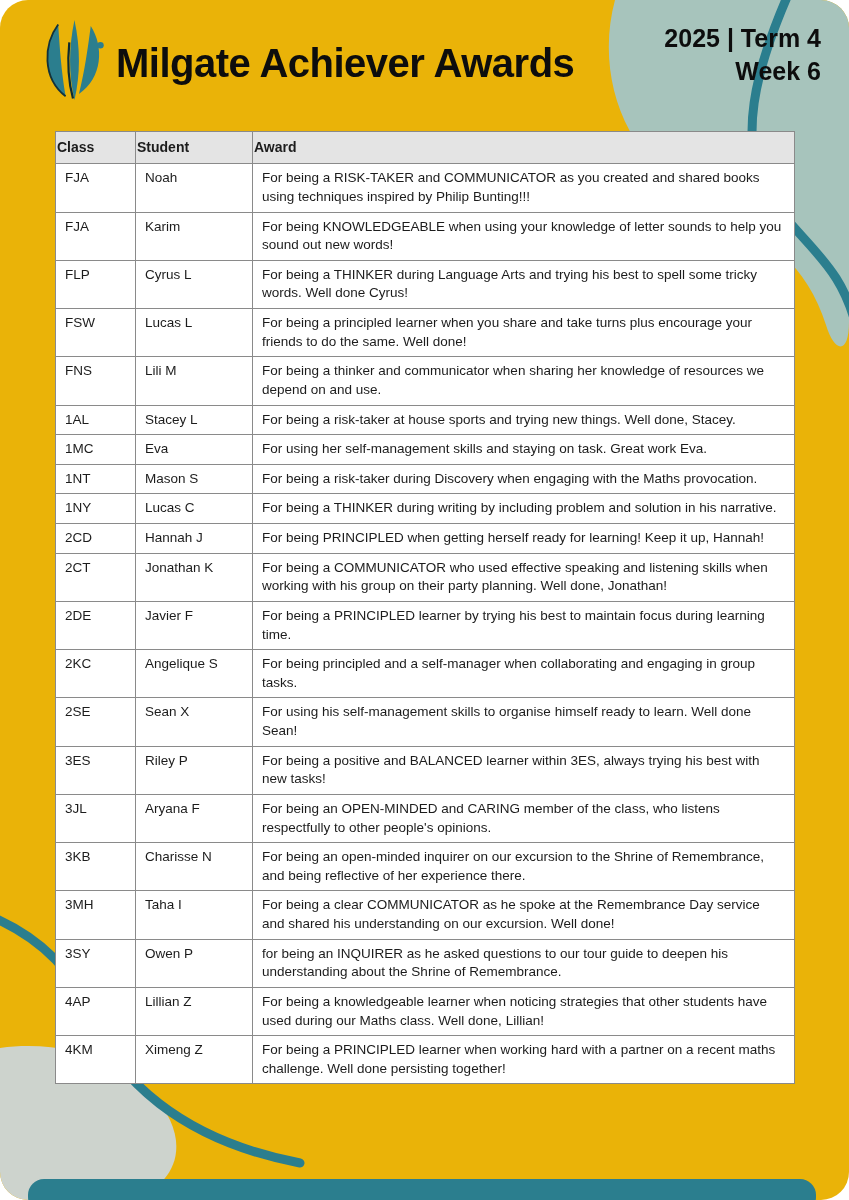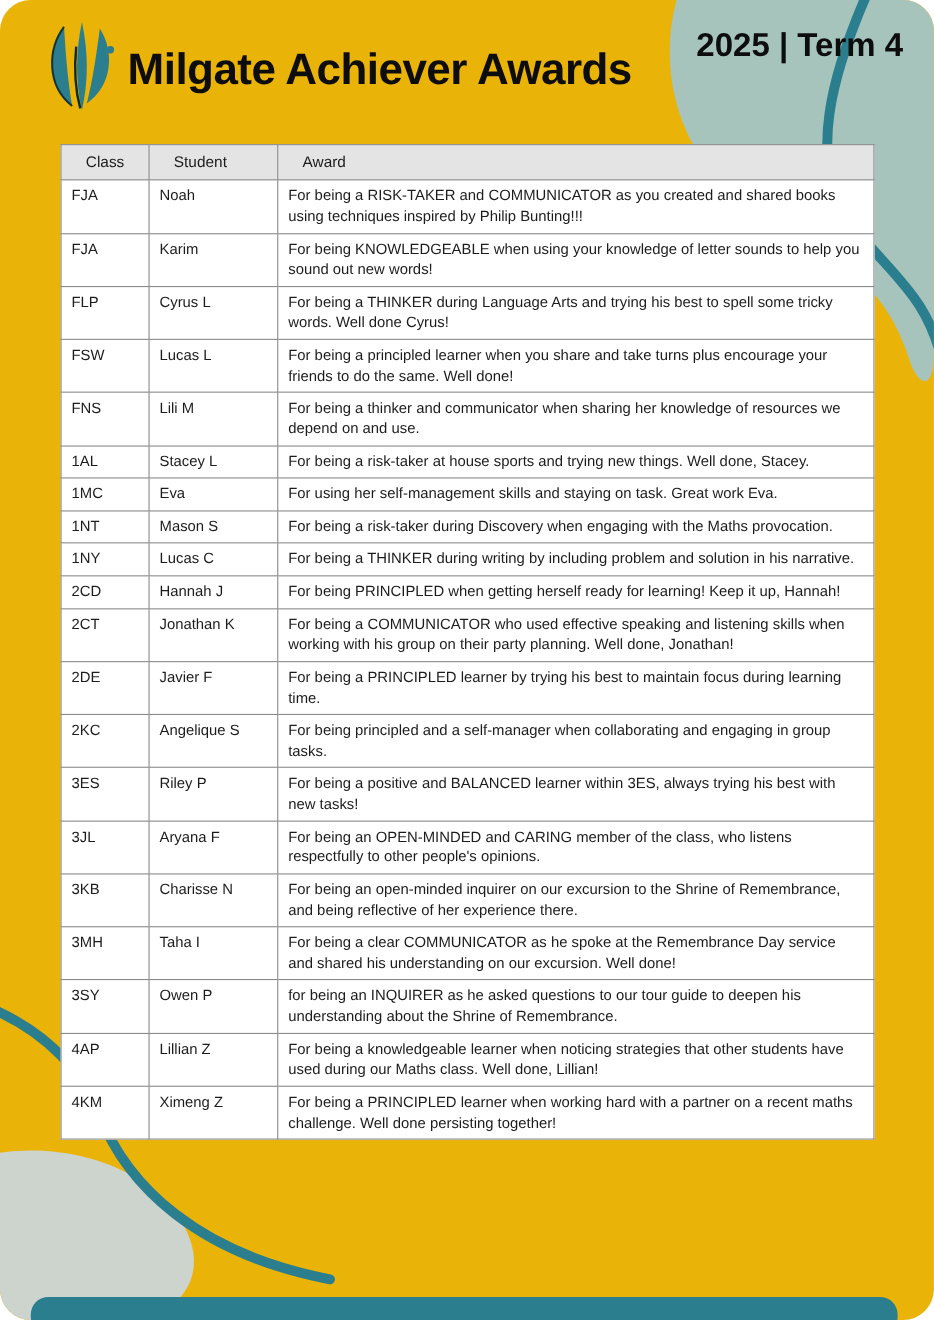--- a/index.html
+++ b/index.html
@@ -29,38 +29,38 @@
   .logo{
     position:absolute;top:12px;left:36px;width:74px;height:102px;z-index:2;
   }
   .page-title{
     position:absolute;top:14px;left:116px;width:500px;z-index:2;
     font-size:40px;font-weight:700;line-height:1.14;color:#0d0d0d;
     letter-spacing:-0.5px;
   }
   .badge{
     position:absolute;top:22px;right:28px;z-index:2;
-    text-align:right;font-size:30px;font-weight:700;line-height:1.32;color:#0d0d0d;
+    text-align:right;font-size:25px;font-weight:700;line-height:1.32;color:#0d0d0d;
   }
   .table-wrap{
     position:absolute;top:131px;left:55px;width:740px;z-index:1;
   }
   table.awards{
     width:100%;border-collapse:collapse;background:#fff;
     font-size:13.5px;color:#1c1c1c;
   }
   table.awards th, table.awards td{
     border:1px solid var(--border);
     text-align:left;vertical-align:top;
     padding:5px 9px;line-height:1.38;
     background:#fff;
   }
   table.awards th{
     background:var(--header-row-bg);
-    font-weight:400;font-size:14px;padding:6px 22px;
+    font-weight:700;font-size:14px;padding:6px 1px;
   }
   col.c-class{width:80px;}
   col.c-student{width:117px;}
 </style>
 </head>
 <body>
 
 <div class="page">
 
   <svg class="decor" width="849" height="1200" viewBox="0 0 849 1200" aria-hidden="true">
@@ -77,20 +77,21 @@
     <path d="M52,2 C44,40 44,75 52,110 C60,75 60,40 52,2 Z" fill="#2b7e8e"></path>
     <path d="M74,10 C92,38 90,80 58,102 C66,70 70,40 74,10 Z" fill="#2b7e8e"></path>
     <circle cx="87" cy="36" r="4.5" fill="#2b7e8e"></circle>
     <path d="M45,32 C42,62 44,86 50,108" stroke="#0d2b31" stroke-width="3" fill="none"></path>
   </svg>
 
   <h1 class="page-title">Milgate Achiever Awards</h1>
 
   <div class="badge">
     <div>2025 | Term 4</div>
+    <div>Week 6</div>
   </div>
 
   <div class="table-wrap">
     <table class="awards">
       <colgroup>
         <col class="c-class">
           <col class="c-student">
           <col class="c-award">
       </colgroup>
       <thead>
@@ -160,20 +161,25 @@
             <td>2DE</td>
             <td>Javier F</td>
             <td>For being a PRINCIPLED learner by trying his best to maintain focus during learning time.</td>
           </tr>
           <tr>
             <td>2KC</td>
             <td>Angelique S</td>
             <td>For being principled and a self-manager when collaborating and engaging in group tasks.</td>
           </tr>
           <tr>
+            <td>2SE</td>
+            <td>Sean X</td>
+            <td>For using his self-management skills to organise himself ready to learn. Well done Sean!</td>
+          </tr>
+          <tr>
             <td>3ES</td>
             <td>Riley P</td>
             <td>For being a positive and BALANCED learner within 3ES, always trying his best with new tasks!</td>
           </tr>
           <tr>
             <td>3JL</td>
             <td>Aryana F</td>
             <td>For being an OPEN-MINDED and CARING member of the class, who listens respectfully to other people's opinions.</td>
           </tr>
           <tr>

